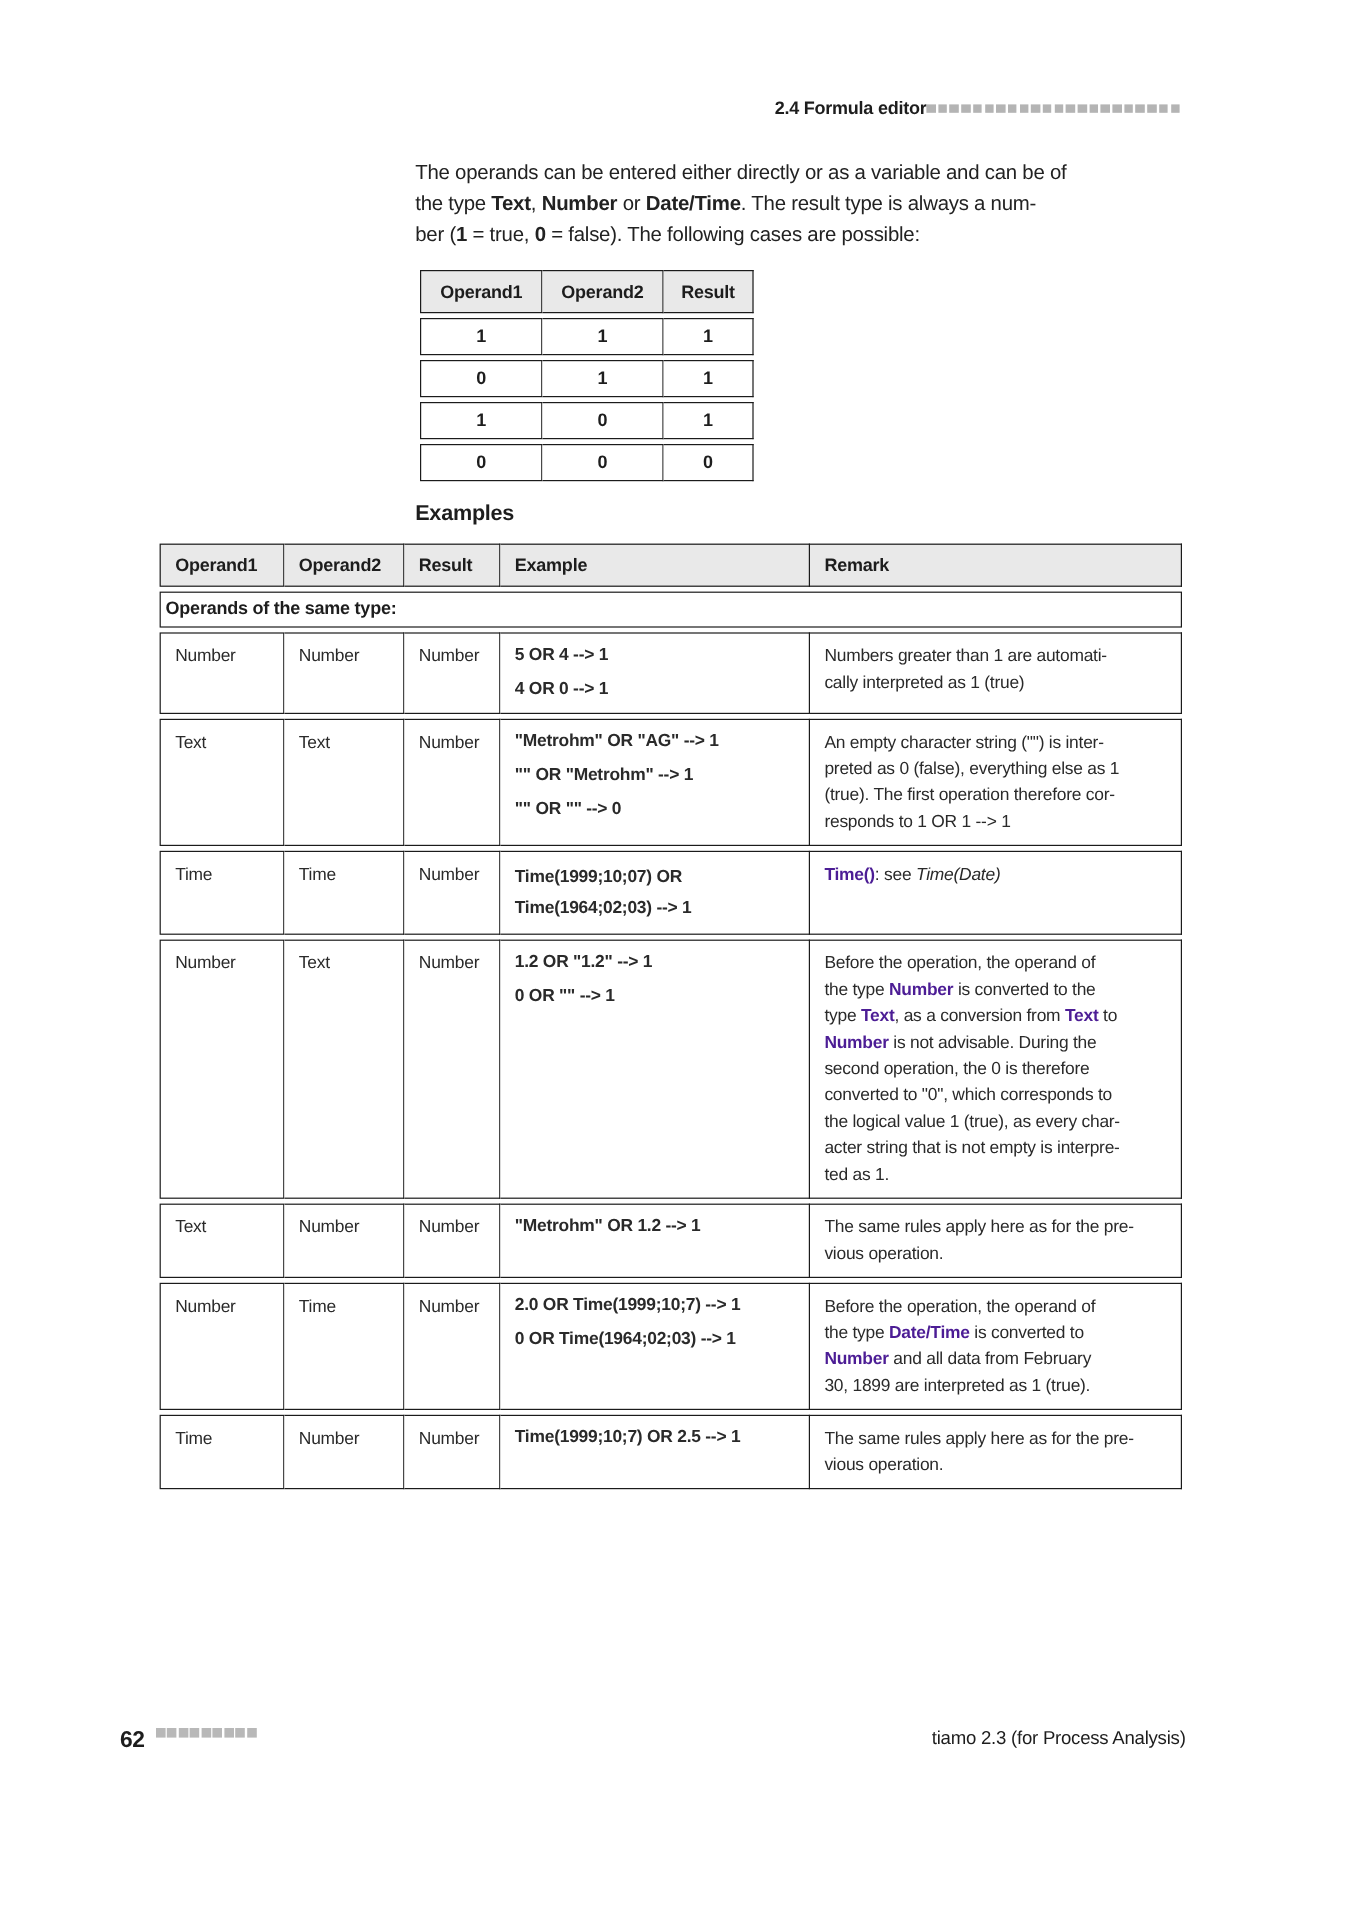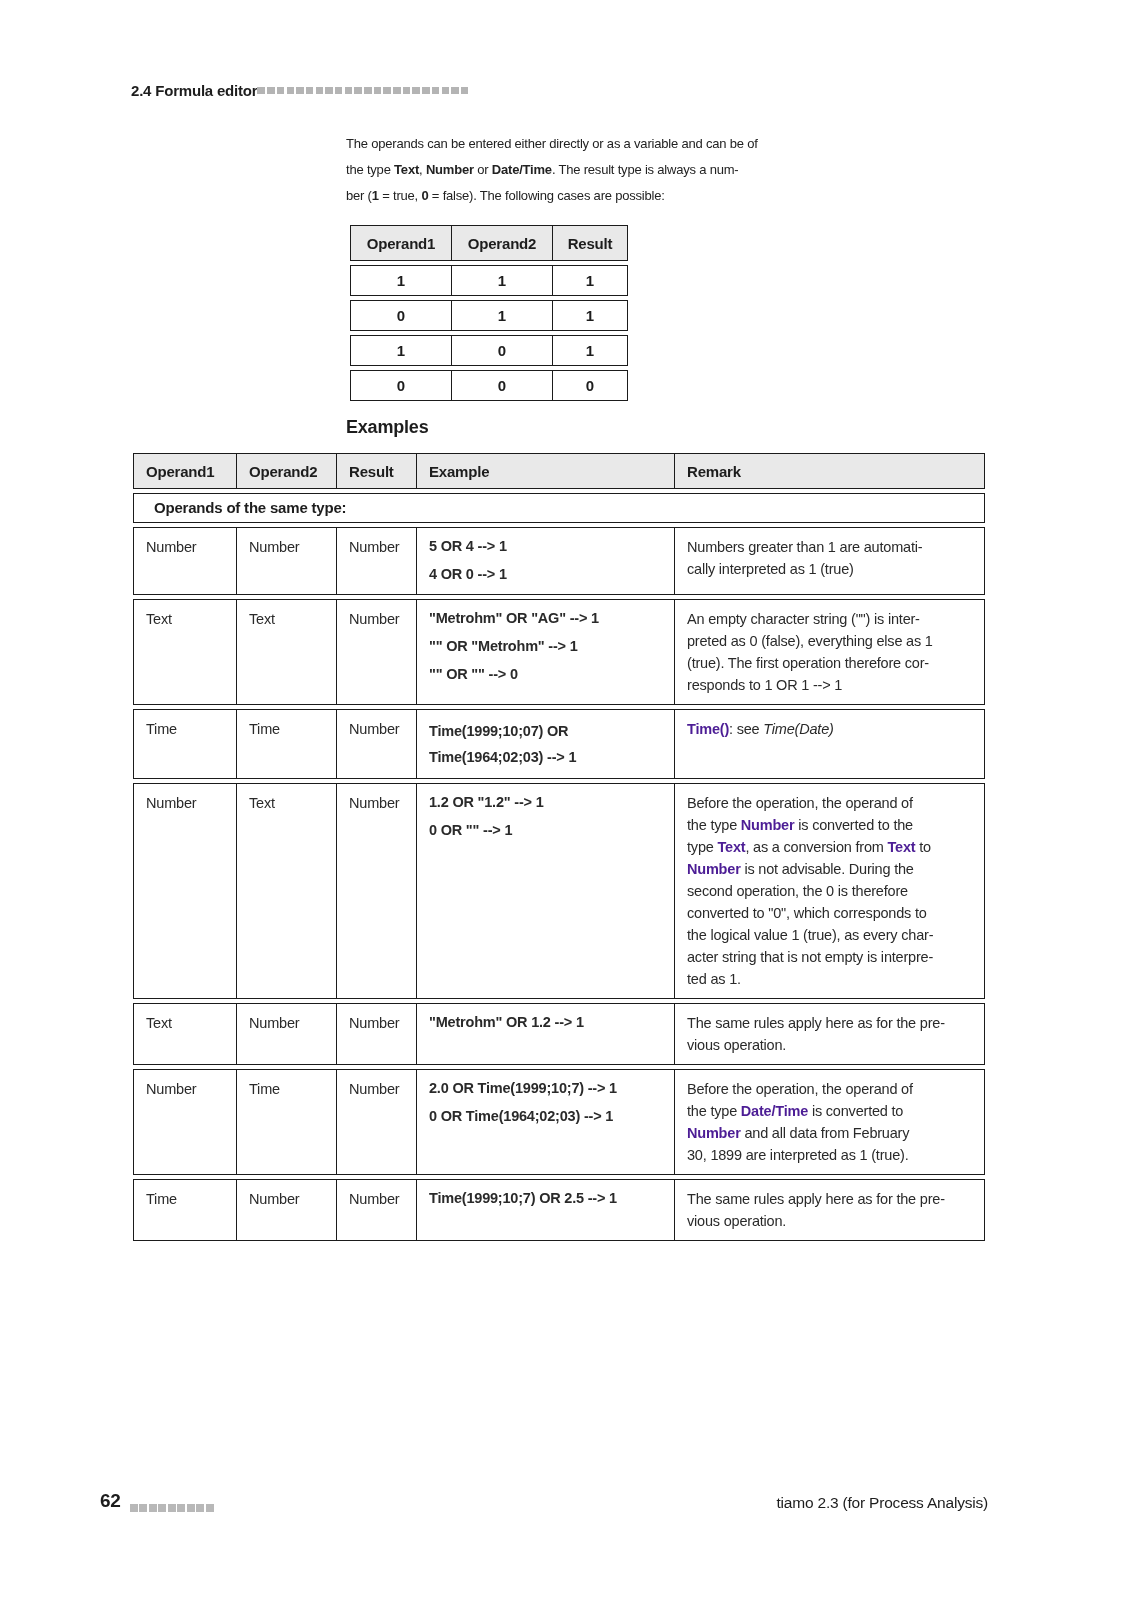--- a/index.html
+++ b/index.html
@@ -1,62 +1,62 @@
 <!DOCTYPE html>
 <html><head>
 <meta charset="utf-8">
 <style>
   html,body{margin:0;padding:0}
   body{
     width:1132px;height:1600px;background:#ffffff;position:relative;overflow:hidden;
     font-family:"Liberation Sans",sans-serif;color:#1d1d1d;
   }
   
-  .pg-header{position:absolute;top:82px;left:131px;width:852px;display:flex;justify-content:flex-start;align-items:center}
+  .pg-header{position:absolute;top:82px;left:131px;width:852px;display:flex;justify-content:flex-end;align-items:center}
   .pg-section{font-size:15px;font-weight:bold;letter-spacing:-0.2px}
   .dots{display:flex;gap:2.2px;align-items:center}
   .dot{width:7.5px;height:7.5px;background:#b4b4b4;flex:0 0 auto}
   
-  .intro{position:absolute;top:131px;left:346px;width:640px;font-size:13px;line-height:26px;white-space:pre-wrap;letter-spacing:-0.2px;color:#222}
+  .intro{position:absolute;top:131px;left:346px;width:640px;font-size:17px;line-height:26px;white-space:pre-wrap;letter-spacing:-0.2px;color:#222}
   
   table{border-collapse:separate;border-spacing:0 4px}
   .truth{position:absolute;top:221px;left:350px}
   .truth th,.truth td{border:1.6px solid #1b1b1b;border-left:none;box-sizing:border-box;text-align:center;font-weight:bold;font-size:15px}
   .truth th:first-child,.truth td:first-child{border-left:1.6px solid #1b1b1b}
   .truth th{background:#e9e9e9;height:36px;letter-spacing:-0.2px}
   .truth td{height:31px;background:#fff}
   .truth .c1{width:102px}.truth .c2{width:101px}.truth .c3{width:75px}
   
   .ex-heading{position:absolute;top:417px;left:346px;font-size:18px;font-weight:bold;letter-spacing:-0.2px}
   
   .ex-table{position:absolute;top:449px;left:133px;width:852px;table-layout:fixed}
   .ex-table th,.ex-table td{border:1.6px solid #1b1b1b;border-left:none;box-sizing:border-box;background:#fff}
   .ex-table th:first-child,.ex-table td:first-child{border-left:1.6px solid #1b1b1b}
   .ex-table td[colspan]{border-left:1.6px solid #1b1b1b}
   .ex-table th{background:#e9e9e9;font-size:15px;font-weight:bold;text-align:left;padding:0 4px 0 12px;height:36px;letter-spacing:-0.2px}
   .ex-table td{vertical-align:top;padding:8px 10px 8px 12px;font-size:14.5px;line-height:22px;letter-spacing:-0.2px;color:#2a2a2a}
-  tr.band1 td{height:30px;font-size:15px;font-weight:bold;vertical-align:middle;padding:2px 20px;letter-spacing:-0.2px;color:#1d1d1d}
+  tr.band1 td{height:30px;font-size:15px;font-weight:bold;vertical-align:middle;padding:2px 4px;letter-spacing:-0.2px;color:#1d1d1d}
   tr.band2 td{height:54px;font-size:14.5px;vertical-align:middle;padding:4px 12px;line-height:24px;white-space:pre-wrap;letter-spacing:-0.2px;color:#2a2a2a}
   tr.band2 b{color:#1d1d1d}
   .cell-example{font-weight:bold;font-size:15px;color:#1d1d1d;padding-top:7px}
   .ex-line{white-space:pre-wrap;line-height:20px}
   .ex-line + .ex-line{margin-top:8px}
   .ex-line.wrap2{line-height:26px}
   .cell-remark{white-space:pre-wrap;font-size:14.2px;line-height:22px;letter-spacing:-0.25px}
   .cell-remark b{color:#4c1d95}
   tr.r1 > td{height:68px}
   tr.r2 > td{height:100px}
   tr.r3 > td{height:54px}
   tr.r4 > td{height:210px}
   tr.r5 > td{height:56px}
   tr.r6 > td{height:98px}
   tr.r7 > td{height:56px}
   .ex-table .co1{width:104px}.ex-table .co2{width:100px}.ex-table .co3{width:80px}.ex-table .co4{width:258px}.ex-table .co5{width:310px}
   
-  .pg-footer{position:absolute;top:1490px;left:100px;width:888px;display:flex;align-items:flex-end}
+  .pg-footer{position:absolute;top:1440px;left:100px;width:888px;display:flex;align-items:flex-start}
   .pg-num{font-size:19px;font-weight:bold;letter-spacing:-0.3px}
   .footer-dots{margin-left:9px;gap:1.5px}
   .footer-dots .dot{width:8px;height:8px;background:#b8b8b8}
   .pg-product{margin-left:auto;font-size:15.5px;font-weight:normal;letter-spacing:-0.2px}
 </style>
 </head>
 <body>
 
 <div class="page">
 

